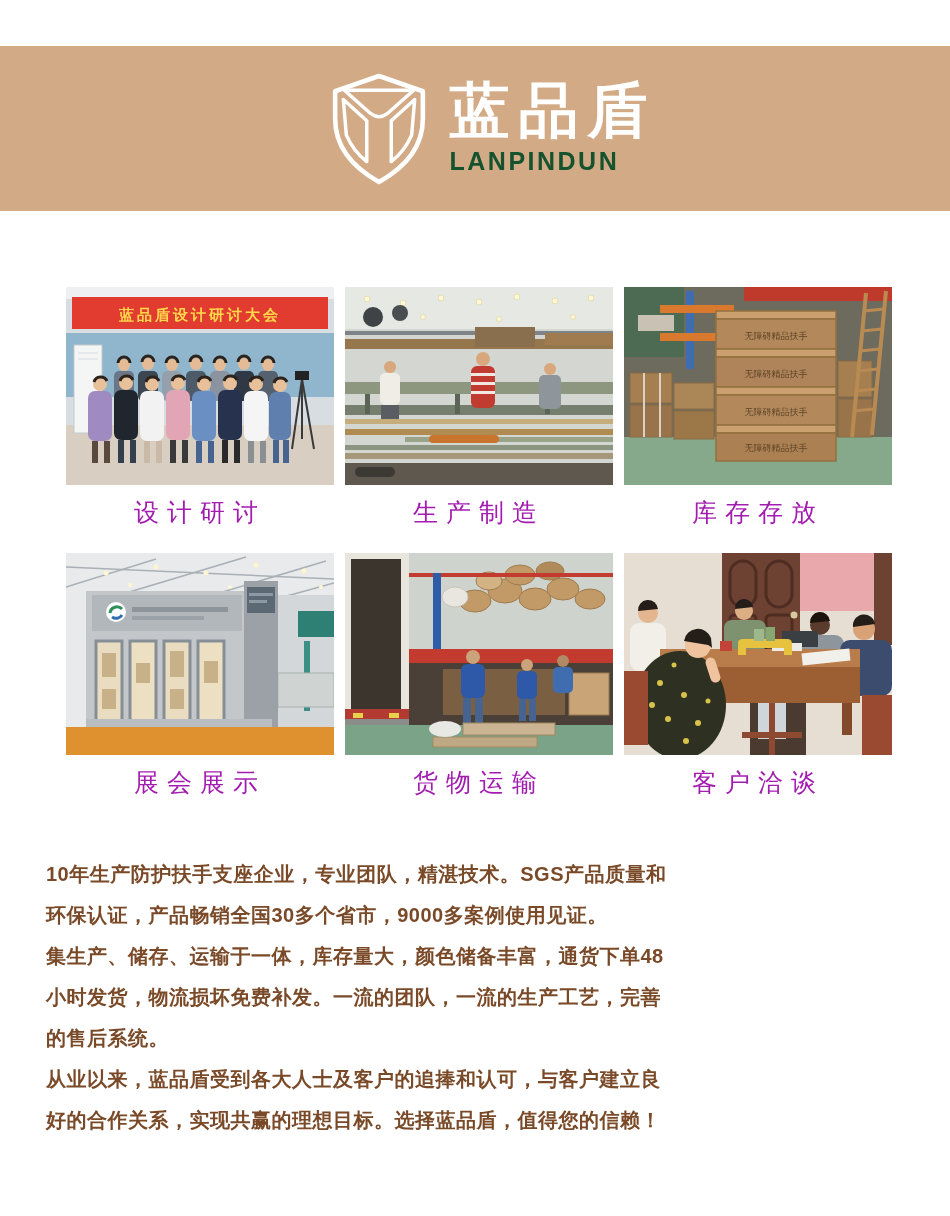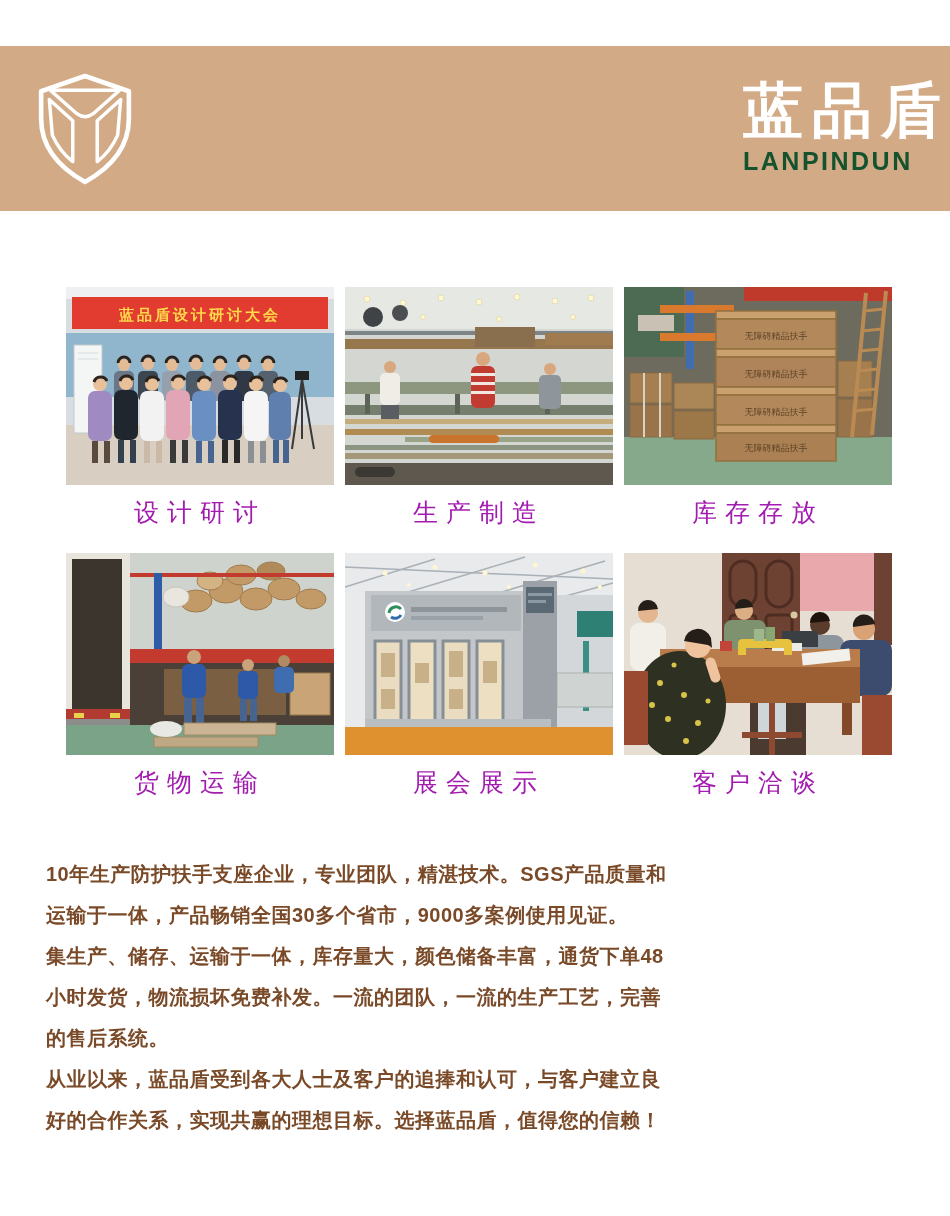--- a/index.html
+++ b/index.html
@@ -1,21 +1,21 @@
 <!DOCTYPE html>
 <html><head>
 <meta charset="utf-8">
 <style>
   html,body{margin:0;padding:0;background:#ffffff;}
   .page{position:relative;width:950px;min-height:1216px;margin:0 auto;background:#ffffff;
         font-family:"Liberation Sans","DejaVu Sans",sans-serif;overflow:hidden;}
 
   
   .header-band{margin-top:46px;height:165px;background:#d3aa86;
-               display:flex;align-items:center;justify-content:space-between;gap:20px;padding-left:34px;}
+               display:flex;align-items:center;justify-content:center;gap:20px;padding-left:34px;}
   .logo-mark{width:102px;height:116px;flex:0 0 auto;}
   .brand-col{display:flex;flex-direction:column;align-items:flex-start;}
   .brand-cn{color:#ffffff;font-size:60px;font-weight:bold;letter-spacing:9px;line-height:62px;}
   .brand-en{color:#14532d;font-size:25px;font-weight:bold;letter-spacing:2.5px;line-height:34px;margin-top:2px;}
 
   
   .gallery{width:826px;margin:72px auto 0;display:grid;
            grid-template-columns:repeat(3,268px);column-gap:11px;row-gap:15px;}
   .cell{width:268px;}
   figure{margin:4px;}
@@ -251,77 +251,20 @@
               <line x1="230" y1="124" x2="250" y2="122"></line>
           </g>
         </svg>
         <figcaption class="caption">库存存放</figcaption>
       </figure>
     </div>
 
     <div class="cell row2">
       <figure>
         <svg class="photo" viewBox="0 0 268 202" preserveAspectRatio="none">
-          <rect width="268" height="202" fill="#cfd3cd"></rect>
-
-          <g fill="#c29a67" stroke="#9f7c4e">
-            <ellipse cx="130" cy="48" rx="16" ry="11"></ellipse>
-              <ellipse cx="160" cy="38" rx="17" ry="12"></ellipse>
-            <ellipse cx="190" cy="46" rx="16" ry="11"></ellipse>
-              <ellipse cx="218" cy="36" rx="16" ry="11"></ellipse>
-            <ellipse cx="245" cy="46" rx="15" ry="10"></ellipse>
-              <ellipse cx="175" cy="22" rx="15" ry="10"></ellipse>
-            <ellipse cx="205" cy="18" rx="14" ry="9" fill="#b08a58"></ellipse>
-              <ellipse cx="144" cy="28" rx="13" ry="9" fill="#d3b284"></ellipse>
-          </g>
-          <ellipse cx="110" cy="44" rx="13" ry="10" fill="#e9e6df" stroke="#c9c5ba"></ellipse>
-          <rect x="64" y="20" width="204" height="4" fill="#c23b2e"></rect>
-          <rect x="88" y="20" width="8" height="78" fill="#2f5ca6"></rect>
-          <rect x="64" y="96" width="204" height="14" fill="#c23b2e"></rect>
-
-          <rect x="64" y="110" width="204" height="62" fill="#4a4038"></rect>
-          <rect x="98" y="116" width="122" height="46" fill="#7b5f42"></rect>
-          <rect x="224" y="120" width="40" height="42" fill="#c9a476" stroke="#9a7a4e"></rect>
-
-          <g>
-              <circle cx="128" cy="104" r="7" fill="#caa27c"></circle>
-              <rect x="116" y="111" width="24" height="34" rx="6" fill="#2d59a8"></rect>
-             <rect x="118" y="145" width="8" height="28" fill="#46648f"></rect>
-              <rect x="130" y="145" width="8" height="28" fill="#46648f"></rect>
-            </g>
-          <g>
-              <circle cx="182" cy="112" r="6" fill="#caa27c"></circle>
-              <rect x="172" y="118" width="20" height="28" rx="5" fill="#2d59a8"></rect>
-             <rect x="174" y="146" width="7" height="22" fill="#46648f"></rect>
-              <rect x="184" y="146" width="7" height="22" fill="#46648f"></rect>
-            </g>
-          <g>
-              <circle cx="218" cy="108" r="6" fill="#b08a64"></circle>
-              <rect x="208" y="114" width="20" height="26" rx="5" fill="#3f6db0"></rect>
-            </g>
-
-          <rect x="0" y="0" width="64" height="186" fill="#e8e5dc"></rect>
-          <rect x="6" y="6" width="50" height="150" fill="#3b352d"></rect>
-          <rect x="0" y="156" width="64" height="10" fill="#b23a30"></rect>
-          <rect x="0" y="166" width="64" height="14" fill="#8b8d8b"></rect>
-          <rect x="8" y="160" width="10" height="5" fill="#e8d24a"></rect>
-            <rect x="44" y="160" width="10" height="5" fill="#e8d24a"></rect>
-
-          <rect y="172" width="268" height="30" fill="#7ba387"></rect>
-          <rect x="118" y="170" width="92" height="12" fill="#cbb493" stroke="#a28a62"></rect>
-          <rect x="88" y="184" width="104" height="10" fill="#bfa884" stroke="#a28a62"></rect>
-          <ellipse cx="100" cy="176" rx="16" ry="8" fill="#e8e8e4"></ellipse>
-        </svg>
-        <figcaption class="caption">货物运输</figcaption>
-      </figure>
-    </div>
-
-    <div class="cell row2">
-      <figure>
-        <svg class="photo" viewBox="0 0 268 202" preserveAspectRatio="none">
           <rect width="268" height="202" fill="#e8eaec"></rect>
           <g stroke="#a9b0b6" stroke-width="1.5" fill="none">
             <path d="M0 34 L90 6 M60 40 L180 4 M140 44 L260 8 M210 46 L268 30"></path>
             <path d="M0 14 L268 26"></path>
           </g>
           <g fill="#fff6d0">
             <circle cx="40" cy="20" r="2.5"></circle>
               <circle cx="90" cy="14" r="2.5"></circle>
               <circle cx="140" cy="20" r="2.5"></circle>
             <circle cx="190" cy="12" r="2.5"></circle>
@@ -365,20 +308,77 @@
           <rect x="20" y="166" width="186" height="8" fill="#b9bec2"></rect>
           <rect y="174" width="268" height="28" fill="#e0912f"></rect>
         </svg>
         <figcaption class="caption">展会展示</figcaption>
       </figure>
     </div>
 
     <div class="cell row2">
       <figure>
         <svg class="photo" viewBox="0 0 268 202" preserveAspectRatio="none">
+          <rect width="268" height="202" fill="#cfd3cd"></rect>
+
+          <g fill="#c29a67" stroke="#9f7c4e">
+            <ellipse cx="130" cy="48" rx="16" ry="11"></ellipse>
+              <ellipse cx="160" cy="38" rx="17" ry="12"></ellipse>
+            <ellipse cx="190" cy="46" rx="16" ry="11"></ellipse>
+              <ellipse cx="218" cy="36" rx="16" ry="11"></ellipse>
+            <ellipse cx="245" cy="46" rx="15" ry="10"></ellipse>
+              <ellipse cx="175" cy="22" rx="15" ry="10"></ellipse>
+            <ellipse cx="205" cy="18" rx="14" ry="9" fill="#b08a58"></ellipse>
+              <ellipse cx="144" cy="28" rx="13" ry="9" fill="#d3b284"></ellipse>
+          </g>
+          <ellipse cx="110" cy="44" rx="13" ry="10" fill="#e9e6df" stroke="#c9c5ba"></ellipse>
+          <rect x="64" y="20" width="204" height="4" fill="#c23b2e"></rect>
+          <rect x="88" y="20" width="8" height="78" fill="#2f5ca6"></rect>
+          <rect x="64" y="96" width="204" height="14" fill="#c23b2e"></rect>
+
+          <rect x="64" y="110" width="204" height="62" fill="#4a4038"></rect>
+          <rect x="98" y="116" width="122" height="46" fill="#7b5f42"></rect>
+          <rect x="224" y="120" width="40" height="42" fill="#c9a476" stroke="#9a7a4e"></rect>
+
+          <g>
+              <circle cx="128" cy="104" r="7" fill="#caa27c"></circle>
+              <rect x="116" y="111" width="24" height="34" rx="6" fill="#2d59a8"></rect>
+             <rect x="118" y="145" width="8" height="28" fill="#46648f"></rect>
+              <rect x="130" y="145" width="8" height="28" fill="#46648f"></rect>
+            </g>
+          <g>
+              <circle cx="182" cy="112" r="6" fill="#caa27c"></circle>
+              <rect x="172" y="118" width="20" height="28" rx="5" fill="#2d59a8"></rect>
+             <rect x="174" y="146" width="7" height="22" fill="#46648f"></rect>
+              <rect x="184" y="146" width="7" height="22" fill="#46648f"></rect>
+            </g>
+          <g>
+              <circle cx="218" cy="108" r="6" fill="#b08a64"></circle>
+              <rect x="208" y="114" width="20" height="26" rx="5" fill="#3f6db0"></rect>
+            </g>
+
+          <rect x="0" y="0" width="64" height="186" fill="#e8e5dc"></rect>
+          <rect x="6" y="6" width="50" height="150" fill="#3b352d"></rect>
+          <rect x="0" y="156" width="64" height="10" fill="#b23a30"></rect>
+          <rect x="0" y="166" width="64" height="14" fill="#8b8d8b"></rect>
+          <rect x="8" y="160" width="10" height="5" fill="#e8d24a"></rect>
+            <rect x="44" y="160" width="10" height="5" fill="#e8d24a"></rect>
+
+          <rect y="172" width="268" height="30" fill="#7ba387"></rect>
+          <rect x="118" y="170" width="92" height="12" fill="#cbb493" stroke="#a28a62"></rect>
+          <rect x="88" y="184" width="104" height="10" fill="#bfa884" stroke="#a28a62"></rect>
+          <ellipse cx="100" cy="176" rx="16" ry="8" fill="#e8e8e4"></ellipse>
+        </svg>
+        <figcaption class="caption">货物运输</figcaption>
+      </figure>
+    </div>
+
+    <div class="cell row2">
+      <figure>
+        <svg class="photo" viewBox="0 0 268 202" preserveAspectRatio="none">
           <rect width="268" height="202" fill="#e6ded2"></rect>
           <rect x="120" width="148" height="58" fill="#e9a9ac"></rect>
 
           <rect x="98" y="0" width="78" height="112" fill="#6e4233"></rect>
           <g fill="none" stroke="#4f2c21" stroke-width="3">
             <rect x="106" y="8" width="26" height="46" rx="13"></rect>
             <rect x="142" y="8" width="26" height="46" rx="13"></rect>
             <rect x="106" y="62" width="26" height="40" rx="4"></rect>
             <rect x="142" y="62" width="26" height="40" rx="4"></rect>
           </g>
@@ -443,21 +443,21 @@
           <path d="M118 182 h60 M148 150 v52" stroke="#8d4a30" stroke-width="6" fill="none"></path>
         </svg>
         <figcaption class="caption">客户洽谈</figcaption>
       </figure>
     </div>
 
   </div>
 
   <div class="about">
     <div>10年生产防护扶手支座企业，专业团队，精湛技术。SGS产品质量和</div>
-    <div>运输于一体，产品畅销全国30多个省市，9000多案例使用见证。</div>
+    <div>环保认证，产品畅销全国30多个省市，9000多案例使用见证。</div>
     <div>集生产、储存、运输于一体，库存量大，颜色储备丰富，通货下单48</div>
     <div>小时发货，物流损坏免费补发。一流的团队，一流的生产工艺，完善</div>
     <div>的售后系统。</div>
     <div>从业以来，蓝品盾受到各大人士及客户的追捧和认可，与客户建立良</div>
     <div>好的合作关系，实现共赢的理想目标。选择蓝品盾，值得您的信赖！</div>
   </div>
 
 </div>
 
 </body></html>

